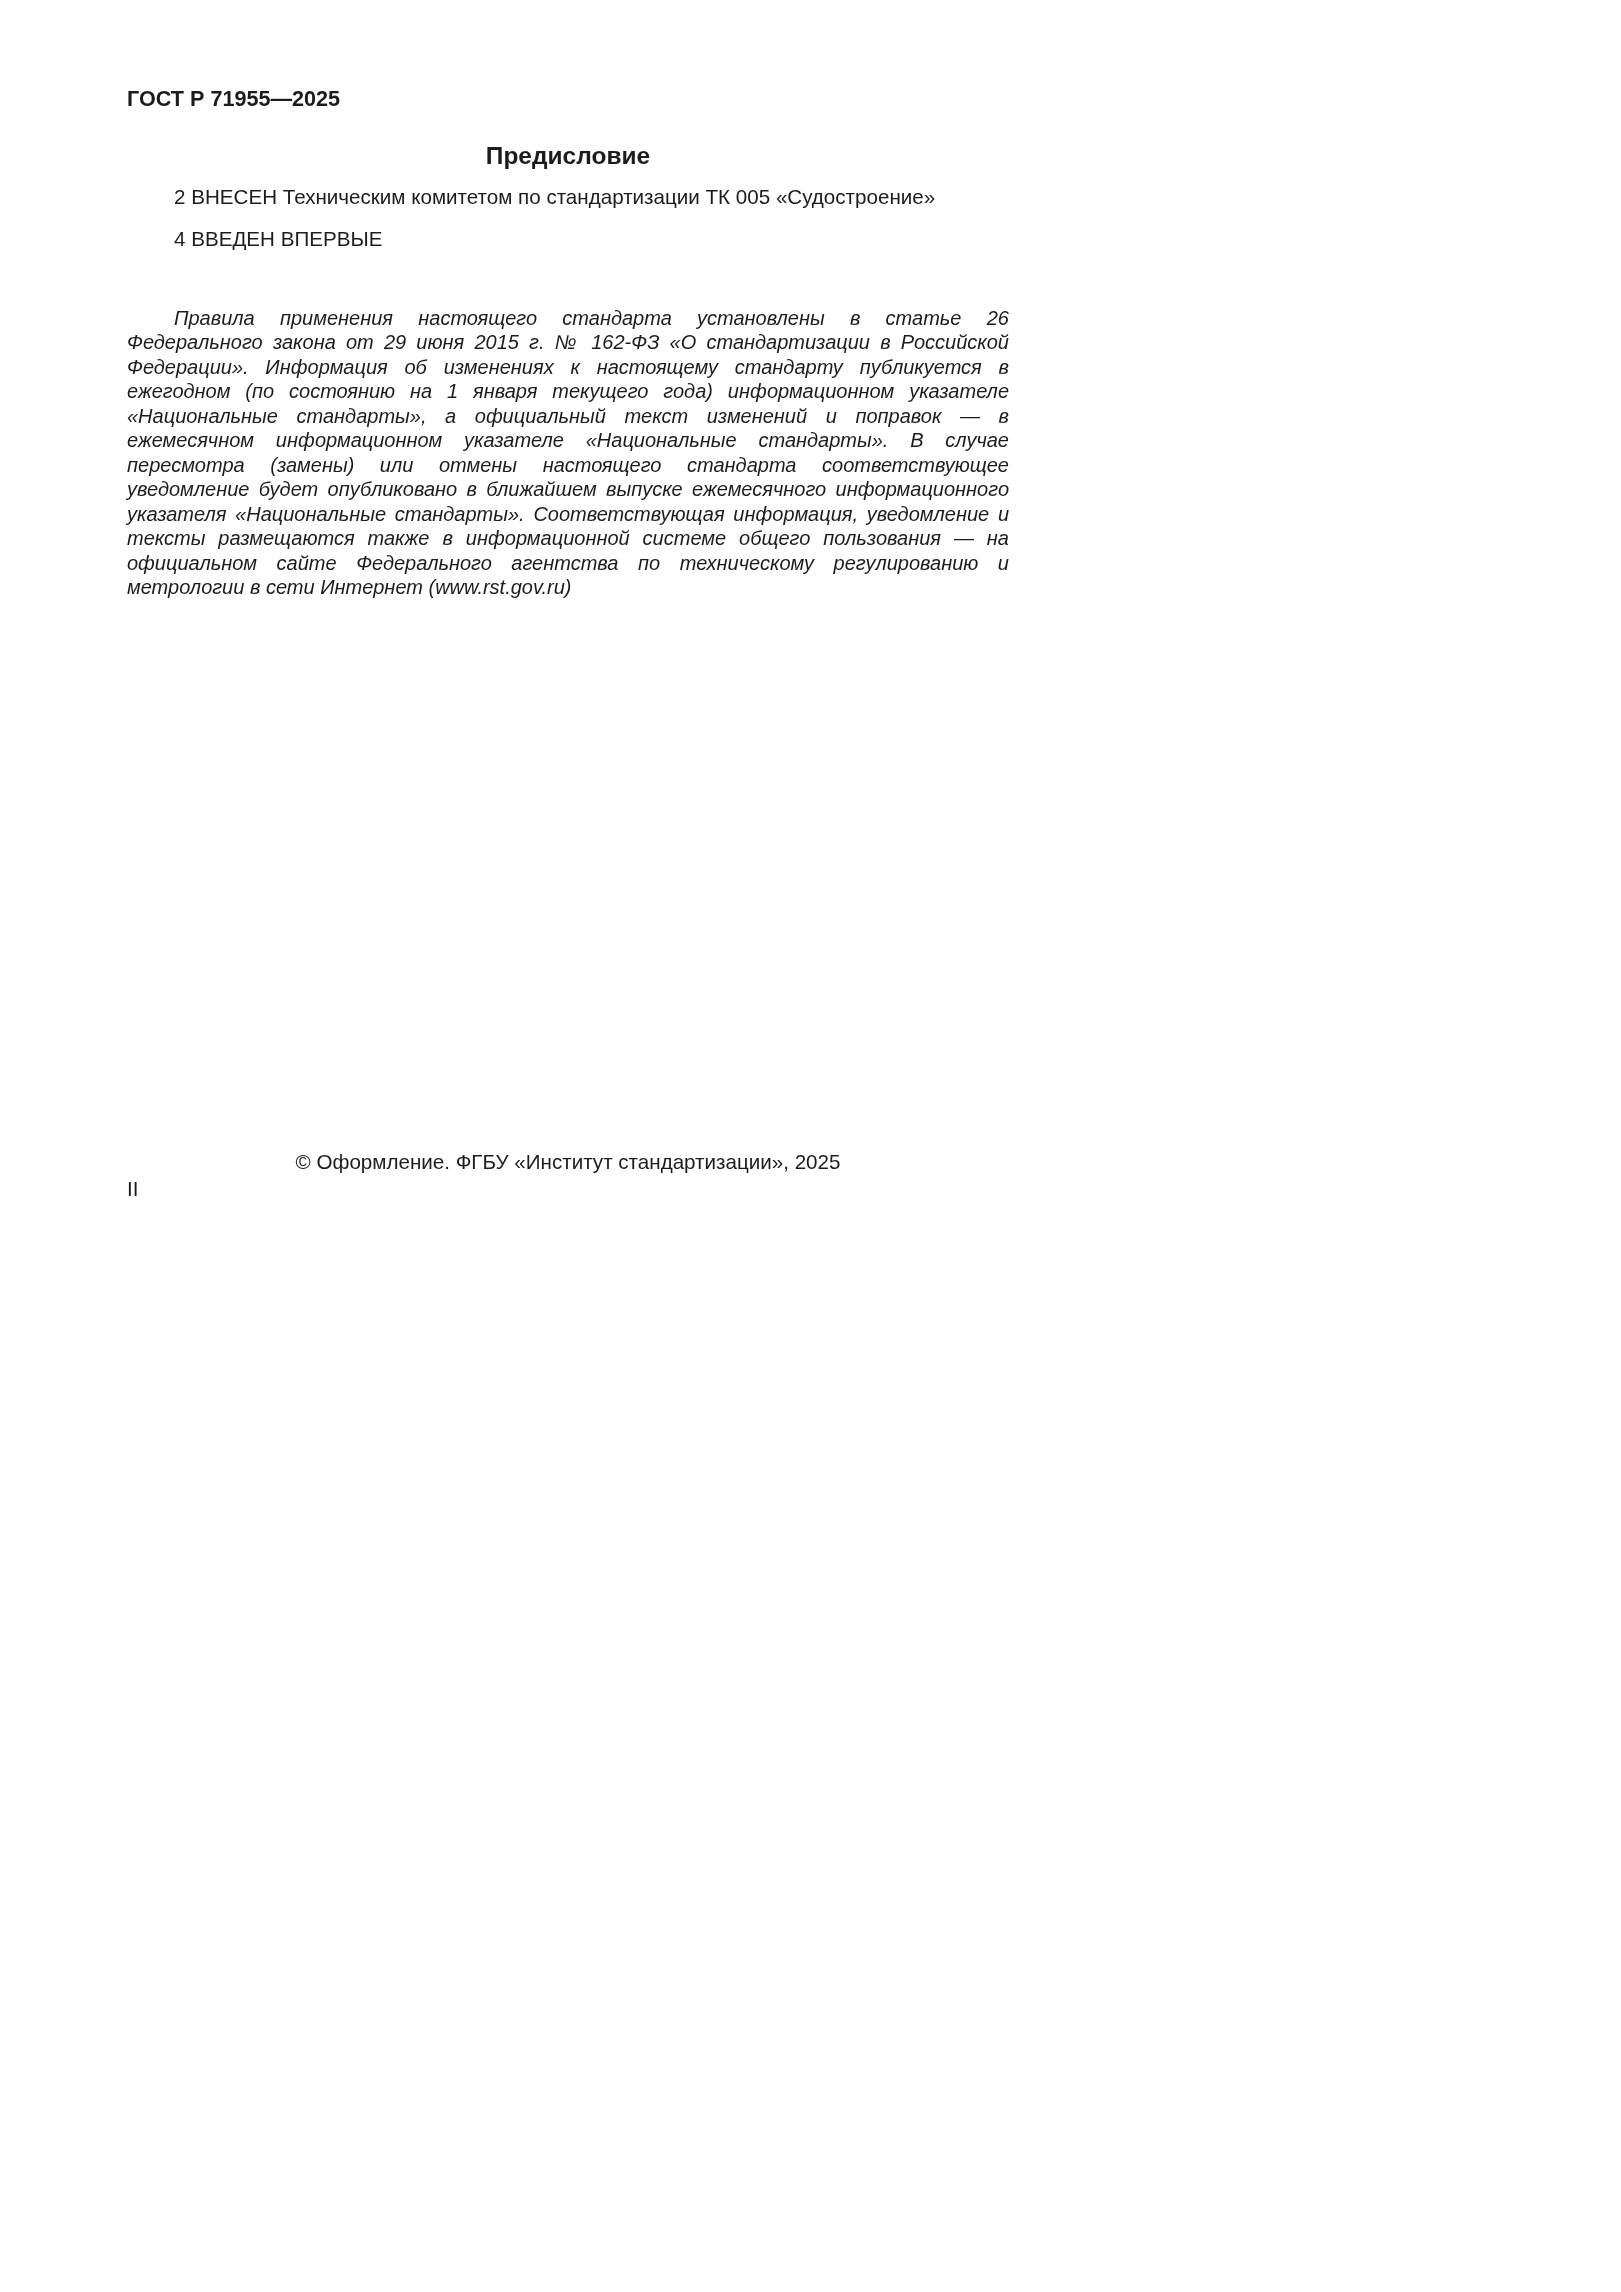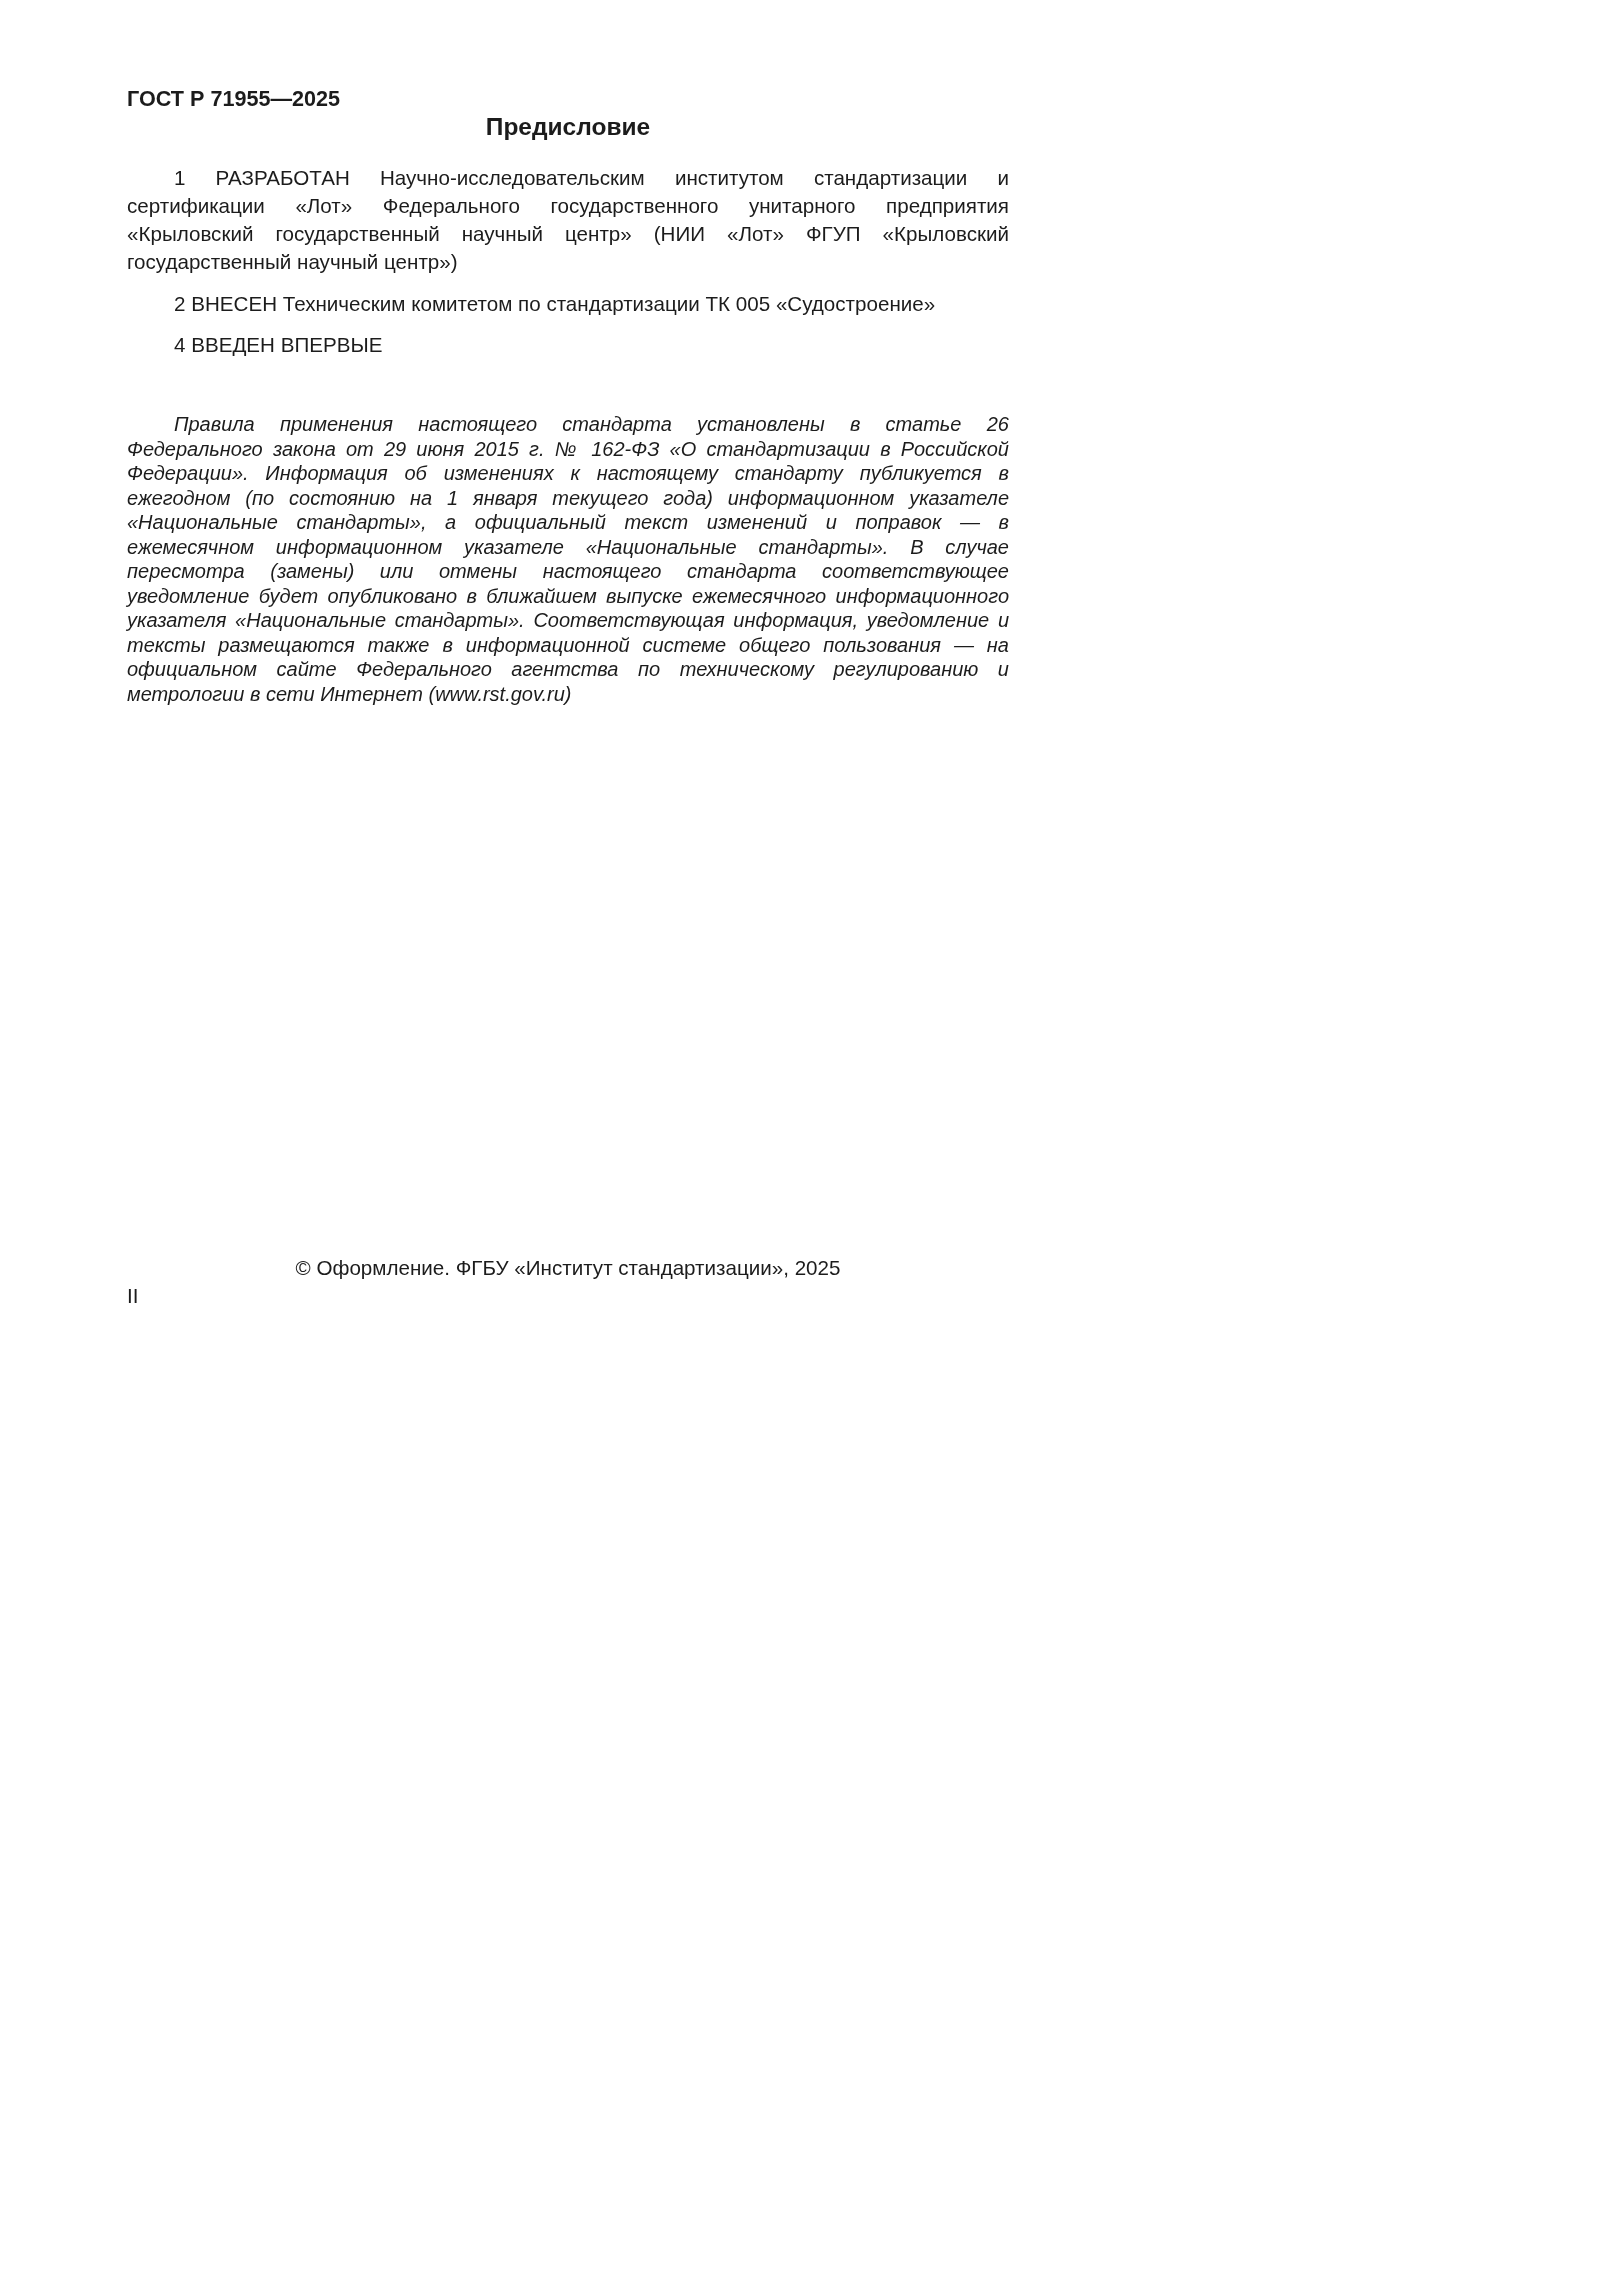--- a/index.html
+++ b/index.html
@@ -19,20 +19,21 @@
   }
   .content {
     width: 882px;
   }
   .doc-code {
     font-size: 21.6px;
     font-weight: bold;
     line-height: 25.5px;
   }
   .title {
+    margin-top: 29px;
     font-size: 24.5px;
     font-weight: bold;
     text-align: center;
     line-height: 29px;
   }
   .para {
     margin-top: 13.7px;
     font-size: 20.6px;
     line-height: 28px;
     text-align: justify;
@@ -71,21 +72,20 @@
 </head>
 <body>
 
 <div class="page">
   <div class="content">
 
     <div class="doc-code">ГОСТ Р 71955—2025</div>
 
     <div class="title">Предисловие</div>
 
-    <p class="para first">1 РАЗРАБОТАН Научно-исследовательским институтом стандартизации и сертификации «Лот» Федерального государственного унитарного предприятия «Крыловский государственный научный центр» (НИИ «Лот» ФГУП «Крыловский государственный научный центр»)</p>
 
     <p class="para">2 ВНЕСЕН Техническим комитетом по стандартизации ТК 005 «Судостроение»</p>
 
 
     <p class="para">4 ВВЕДЕН ВПЕРВЫЕ</p>
 
     <p class="rules-note">Правила применения настоящего стандарта установлены в статье 26 Федерального закона от 29 июня 2015 г. № 162-ФЗ «О стандартизации в Российской Федерации». Информация об изменениях к настоящему стандарту публикуется в ежегодном (по состоянию на 1 января текущего года) информационном указателе «Национальные стандарты», а официальный текст изменений и поправок — в ежемесячном информационном указателе «Национальные стандарты». В случае пересмотра (замены) или отмены настоящего стандарта соответствующее уведомление будет опубликовано в ближайшем выпуске ежемесячного информационного указателя «Национальные стандарты». Соответствующая информация, уведомление и тексты размещаются также в информационной системе общего пользования — на официальном сайте Федерального агентства по техническому регулированию и метрологии в сети Интернет (www.rst.gov.ru)</p>
 
     <div class="copyright">© Оформление. ФГБУ «Институт стандартизации», 2025</div>
 

